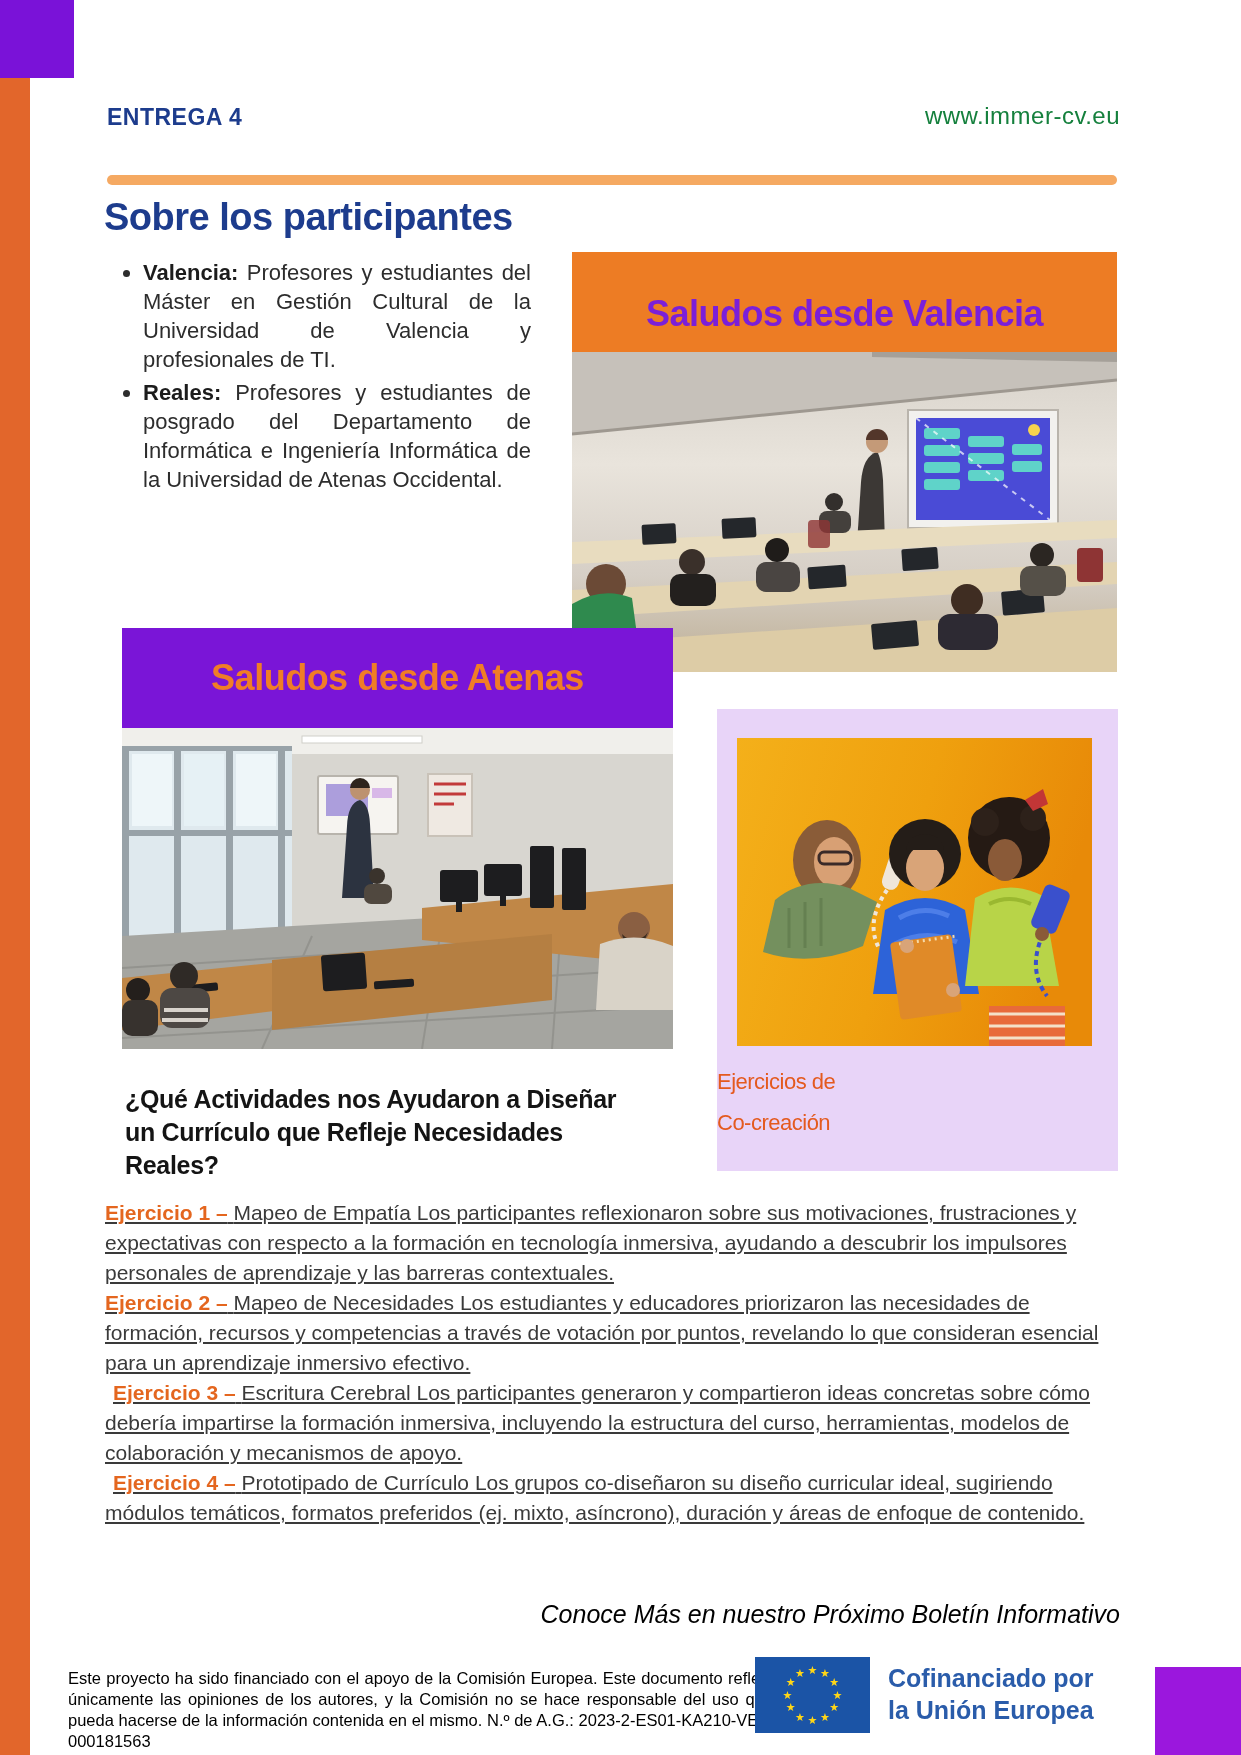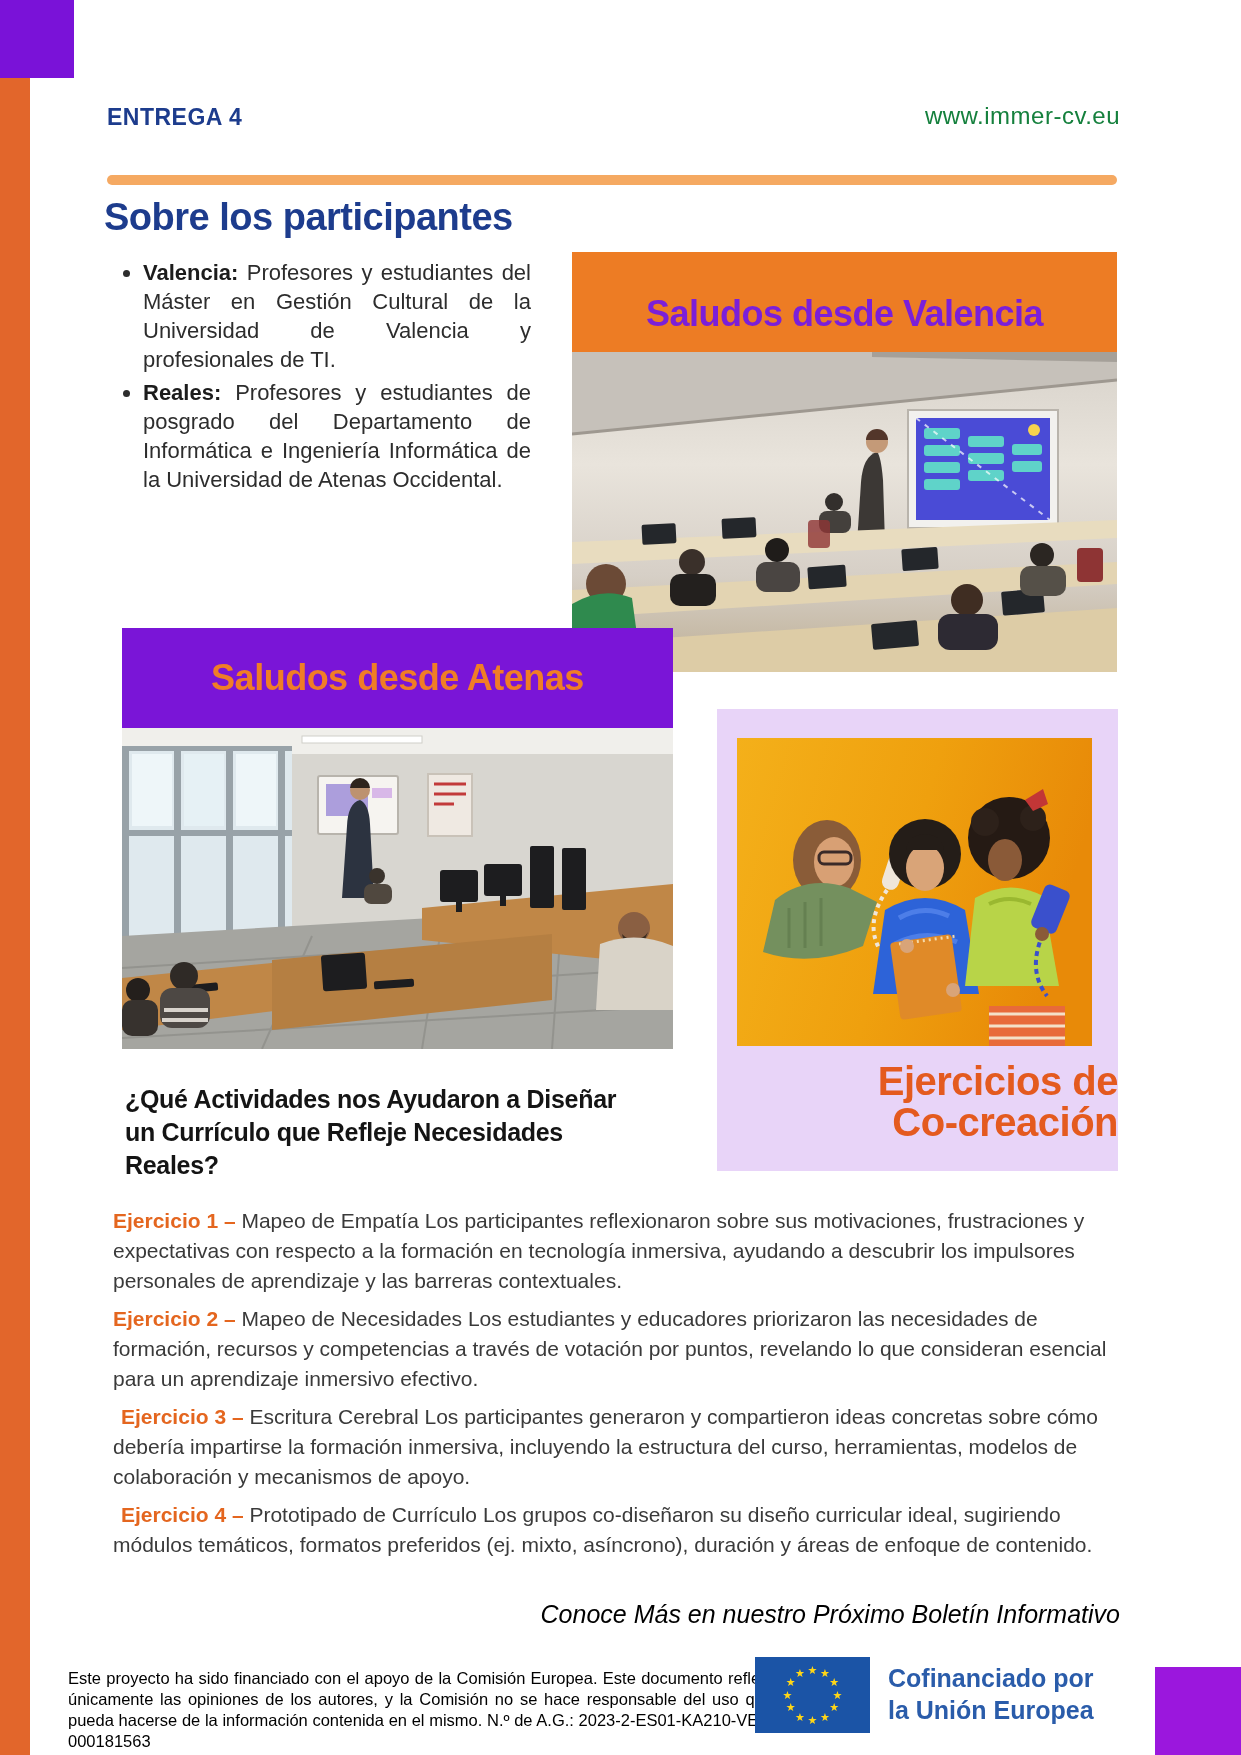--- a/index.html
+++ b/index.html
@@ -37,29 +37,29 @@
   
   #atenas-banner { position:absolute; left:122px; top:628px; width:551px; height:100px;
     background:#7a15d7; display:flex; align-items:center; justify-content:center; }
   #atenas-banner .t { font-size:36px; font-weight:bold; color:#f07d26; letter-spacing:-.5px; }
   #atenas-photo { position:absolute; left:122px; top:728px; width:551px; height:321px; }
 
   
   #cocreation-panel { position:absolute; left:717px; top:709px; width:401px; height:462px;
     background:#e8d4f8; }
   #cocreation-photo { position:absolute; left:20px; top:29px; width:355px; height:308px; }
-  #cocreation-title { position:absolute; left:0; top:352px; width:100%; text-align:right;
-    font-size:40px; font-weight:bold; color:#e45a1f; line-height:41px; letter-spacing:-.5px; }
+  #cocreation-title { position:absolute; left:0; top:352px; width:100%; text-align:left;
+    font-size:22px; font-weight:normal; color:#e45a1f; line-height:41px; letter-spacing:-.5px; }
 
   
   #activities-heading { position:absolute; left:105px; top:1083px; width:525px;
     font-size:25px; font-weight:bold; color:#141414; line-height:33px; letter-spacing:-.3px;margin-left:20px; }
   #activities { position:absolute; left:105px; top:1198px; width:1015px; font-size:21px;
     color:#3a3a3a; line-height:30px; }
-  #activities p { margin:8px; }
+  #activities p { margin:0;text-decoration:underline; }
   #activities p.indent { text-indent:8px; }
   .ej-label { font-weight:bold; color:#e4661f; }
 
   
   #teaser { position:absolute; right:121px; top:1600px; font-size:25px; font-style:italic;
     color:#000000; }
   #disclaimer { position:absolute; left:40px; top:1668px; width:705px; font-size:16.5px;
     line-height:21px; color:#000000; text-align:justify;margin-left:28px; }
   #eu-flag { position:absolute; left:755px; top:1657px; width:115px; height:76px; }
   #eu-label { position:absolute; left:888px; top:1662px; font-size:25px; font-weight:bold;

